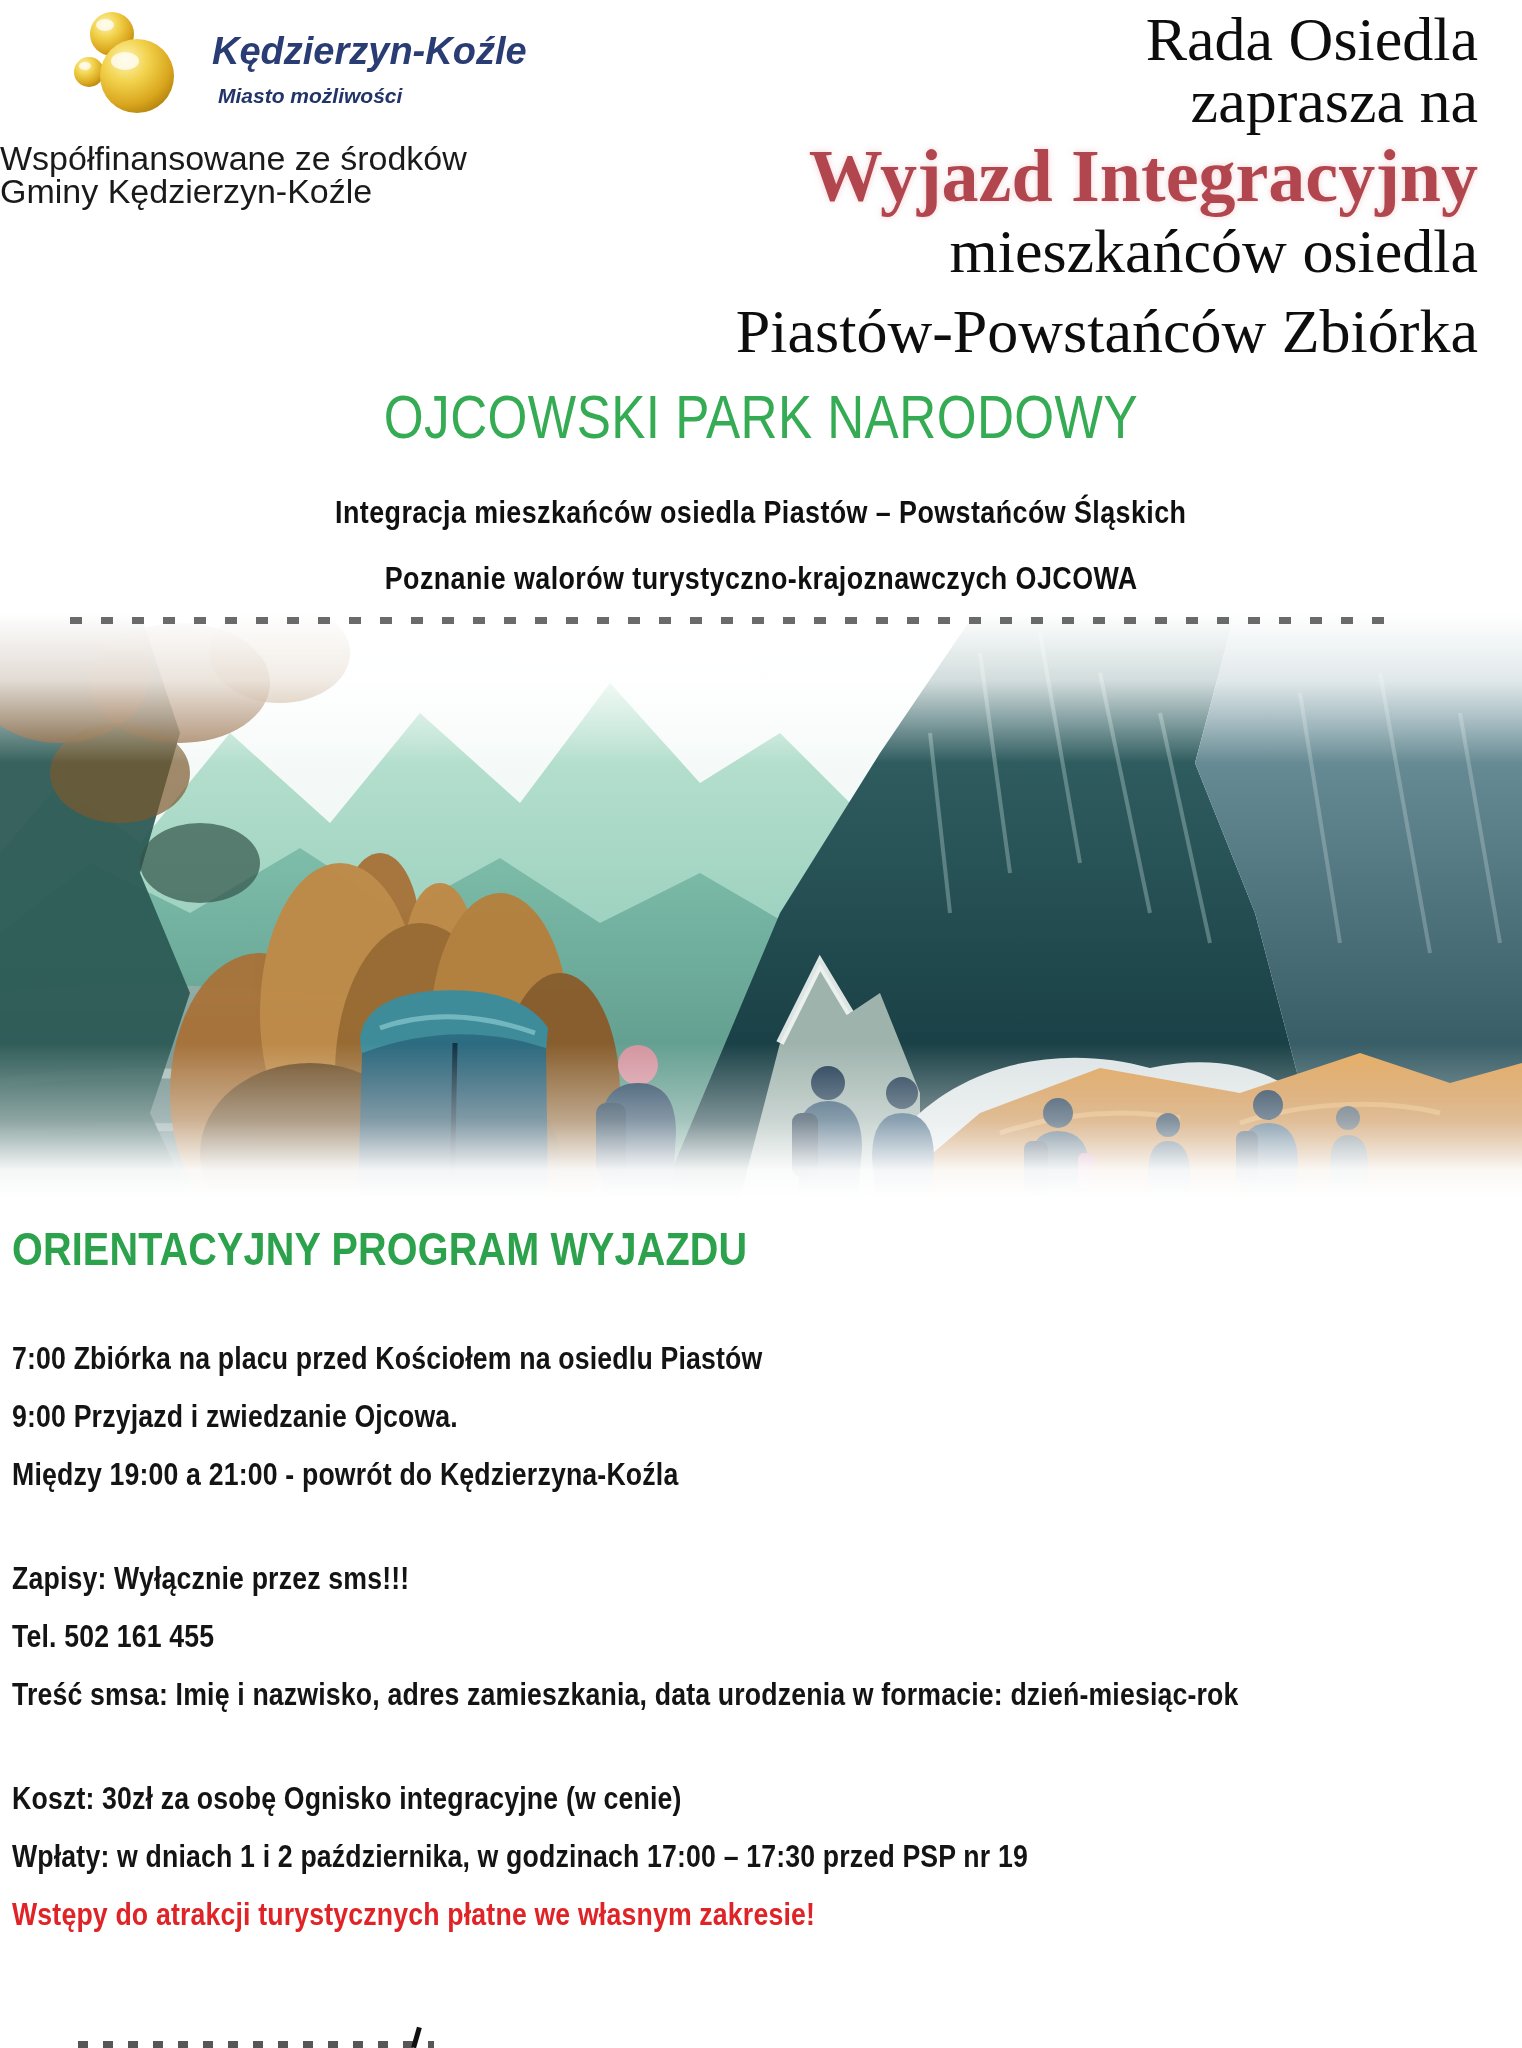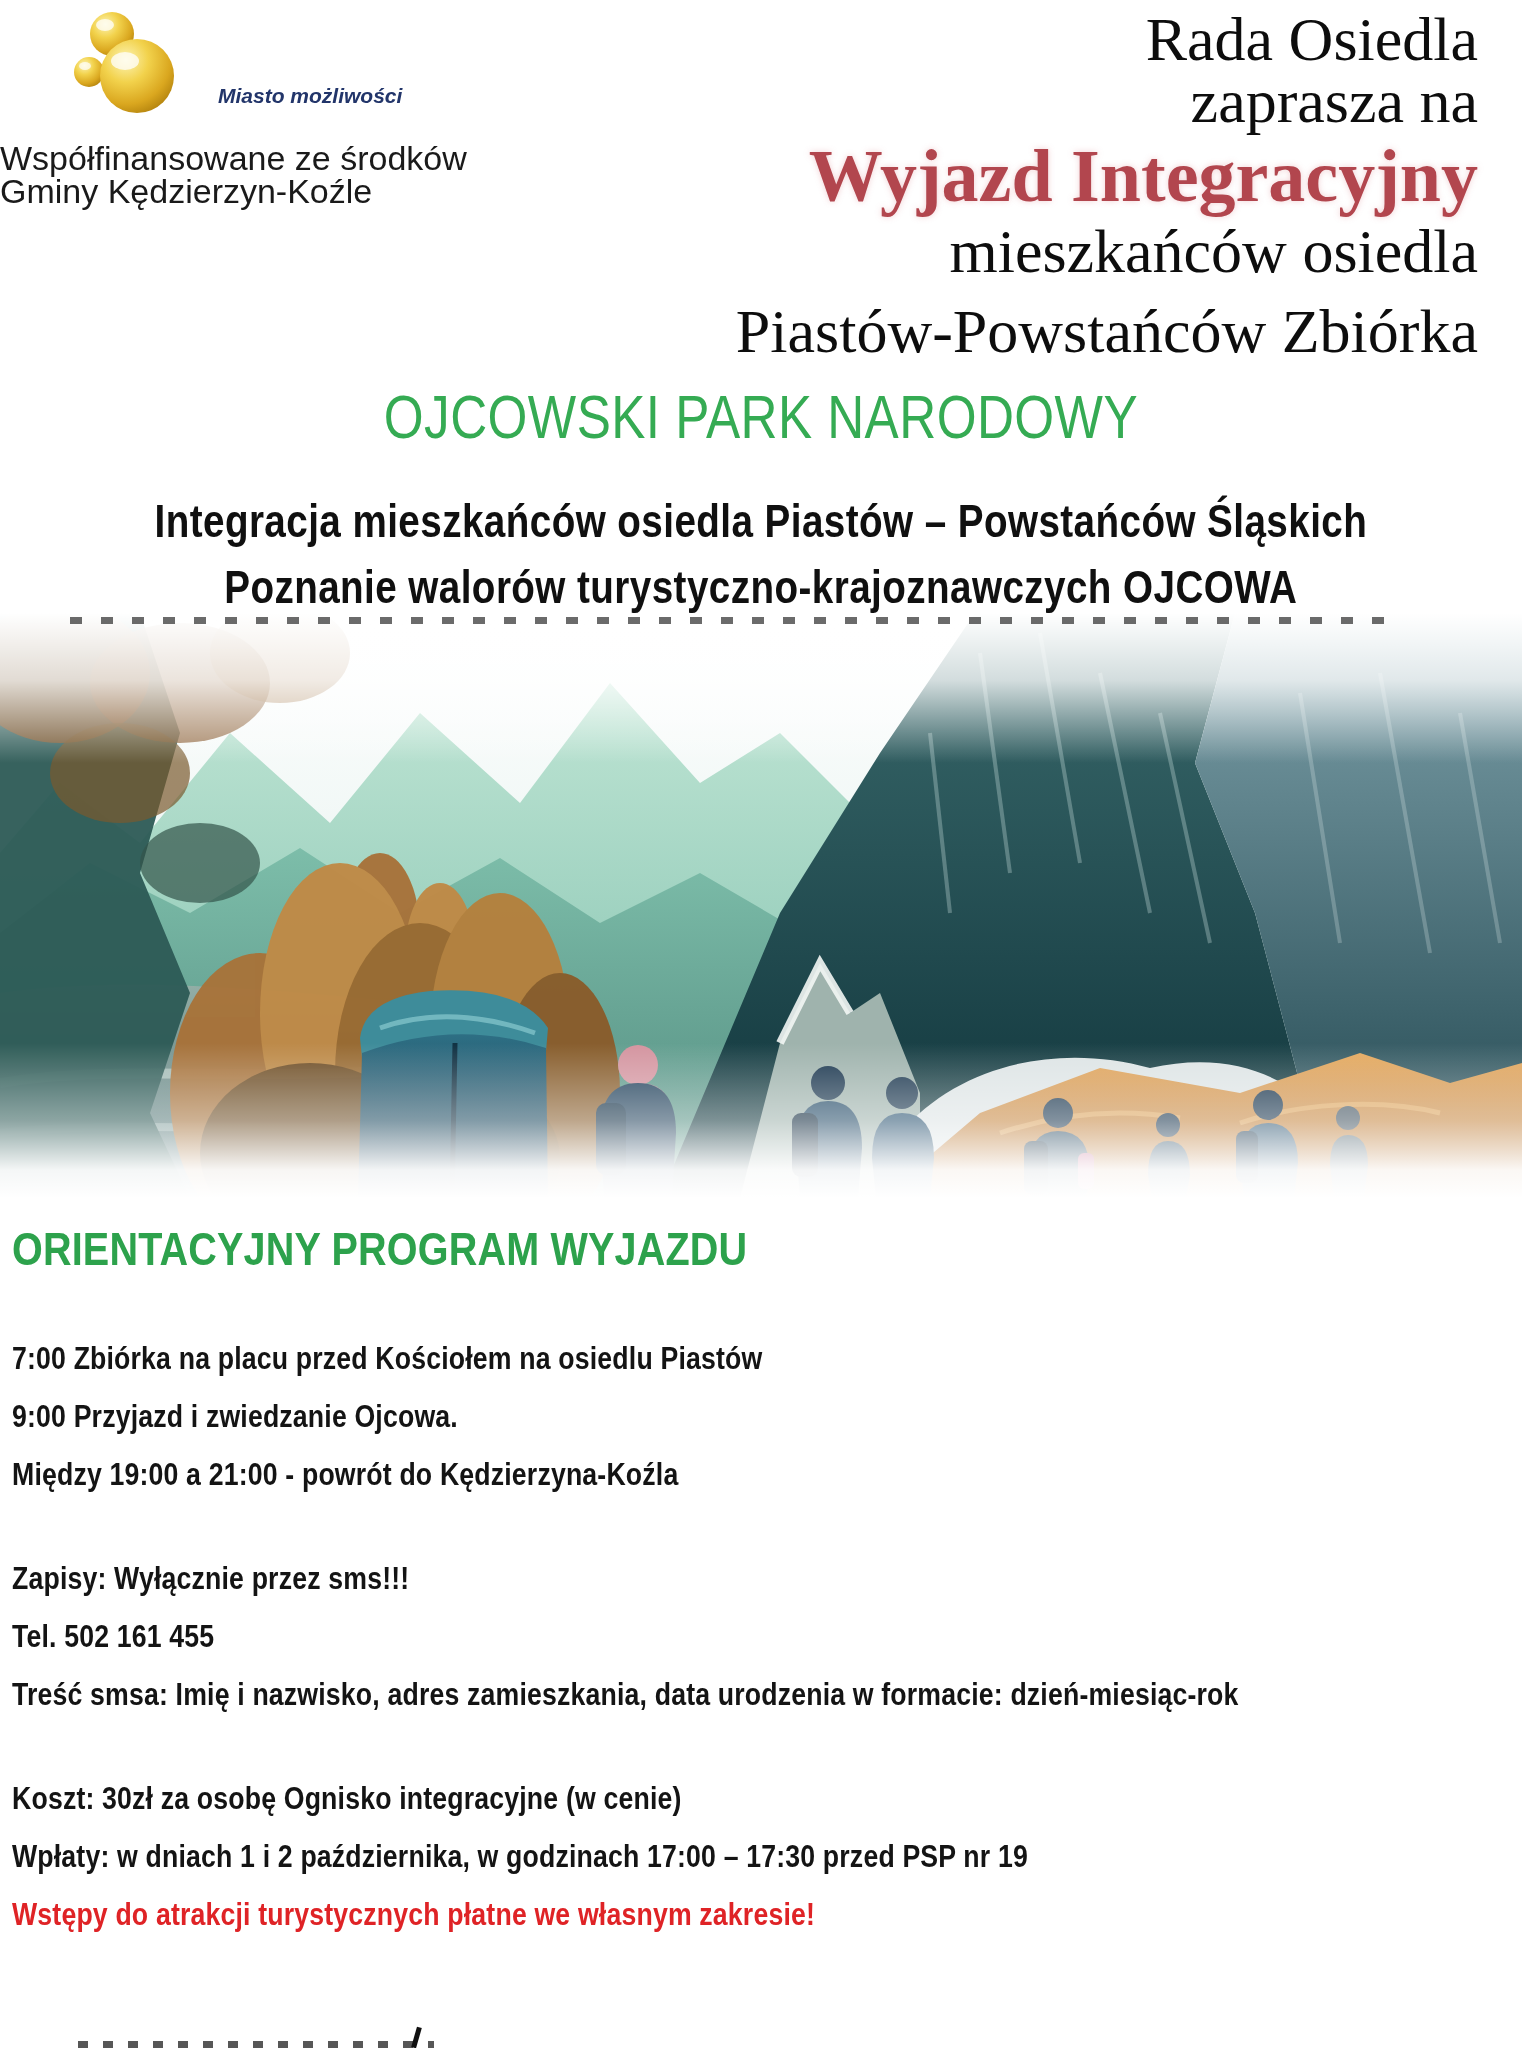--- a/index.html
+++ b/index.html
@@ -24,21 +24,21 @@
   .invite .l-last{margin-top:18px;}
 
   
   .cond-c{display:inline-block;transform:scaleX(.84);transform-origin:center;letter-spacing:.5px;}
   .cond-l{display:inline-block;transform:scaleX(.86);transform-origin:left;letter-spacing:.2px;}
   .cond-r{display:inline-block;transform:scaleX(.84);transform-origin:right;letter-spacing:.2px;}
 
   .park-heading{position:absolute;top:382px;left:0;width:100%;text-align:center;
                 font-weight:normal;font-size:61px;color:#35ab53;white-space:nowrap;}
   .goal{position:absolute;left:0;width:100%;text-align:center;font-weight:bold;
-        font-size:46px;color:#101010;white-space:nowrap;}
+        font-size:32px;color:#101010;white-space:nowrap;}
   .goal1{top:494px;}
   .goal2{top:560px;}
 
   
   .photo{position:absolute;left:0;top:613px;width:1522px;height:585px;z-index:1;}
   .remnant-top{position:absolute;top:617px;left:70px;width:1330px;height:7px;z-index:3;
       background:repeating-linear-gradient(90deg,#2b2b2b 0 12px,transparent 12px 31px);opacity:.7;}
 
   
   .ph-left{position:absolute;left:12px;top:1222px;font-weight:bold;font-size:46px;
@@ -70,20 +70,21 @@
         <stop offset="1" stop-color="#b0800c"></stop>
       </radialGradient>
     </defs>
     <circle cx="57" cy="28" r="22" fill="url(#gold)"></circle>
     <ellipse cx="50" cy="19" rx="9" ry="6" fill="#ffffff" opacity=".75"></ellipse>
     <circle cx="34" cy="66" r="15" fill="url(#gold)"></circle>
     <ellipse cx="30" cy="60" rx="6" ry="4" fill="#ffffff" opacity=".7"></ellipse>
     <circle cx="82" cy="70" r="37" fill="url(#gold)"></circle>
     <ellipse cx="70" cy="55" rx="14" ry="9" fill="#ffffff" opacity=".75"></ellipse>
   </svg>
+  <div class="logo-title">Kędzierzyn-Koźle</div>
   <div class="logo-tagline">Miasto możliwości</div>
   <div class="funding">
     <div>Współfinansowane ze środków</div>
     <div>Gminy Kędzierzyn-Koźle</div>
   </div>
 
   <div class="invite">
     <div class="l-sm">Rada Osiedla</div>
     <div class="l-sm">zaprasza na</div>
     <div class="l-title">Wyjazd Integracyjny</div>

